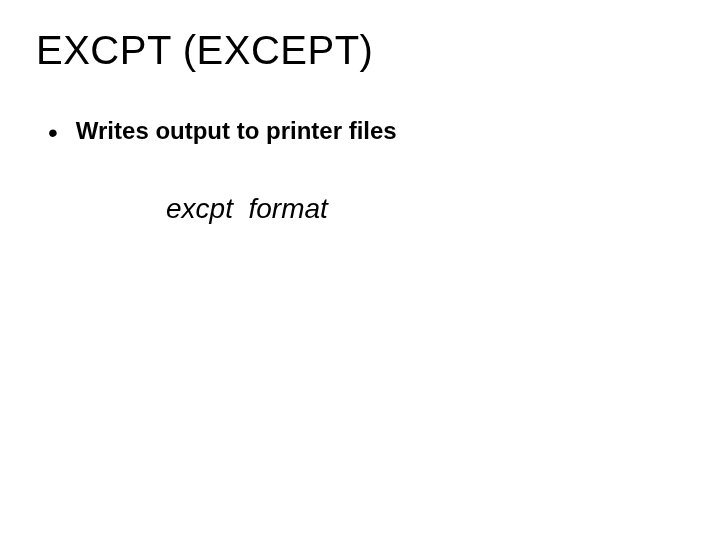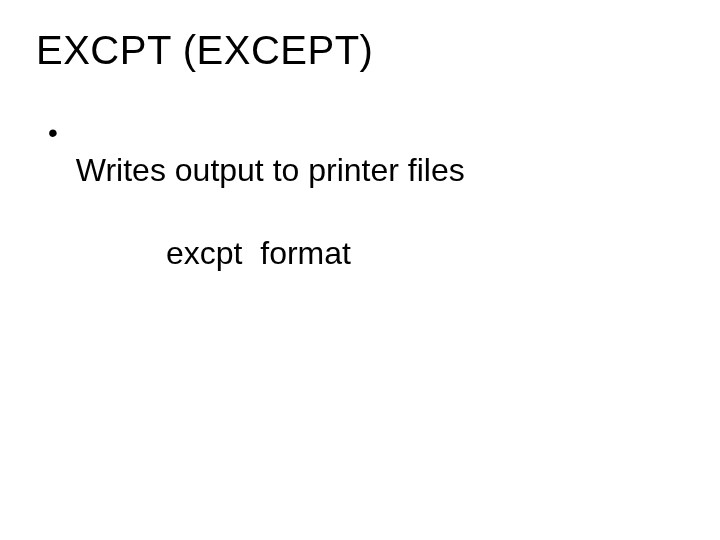--- a/index.html
+++ b/index.html
@@ -29,29 +29,29 @@
       margin-left: 12px;
       margin-bottom: 46px;
     }
     .bullet-marker {
       font-size: 28px;
       line-height: 1;
       margin-right: 18px;
       margin-top: 2px;
     }
     .bullet-text {
-      font-size: 32px;
-      font-weight: 400;
-      margin-top: 35px;
+      font-size: 24px;
+      font-weight: 700;
     }
     .sub-text {
-      font-size: 32px;
+      font-size: 28px;
       font-weight: 400;
       margin-left: 130px;
       white-space: pre;
+      font-style: italic;
     }
   </style>
 </head>
 <body>
 
 <div class="slide">
   <h1 class="title">EXCPT (EXCEPT)</h1>
   <div class="bullet-row">
     <span class="bullet-marker">•</span>
     <span class="bullet-text">Writes output to printer files</span>

